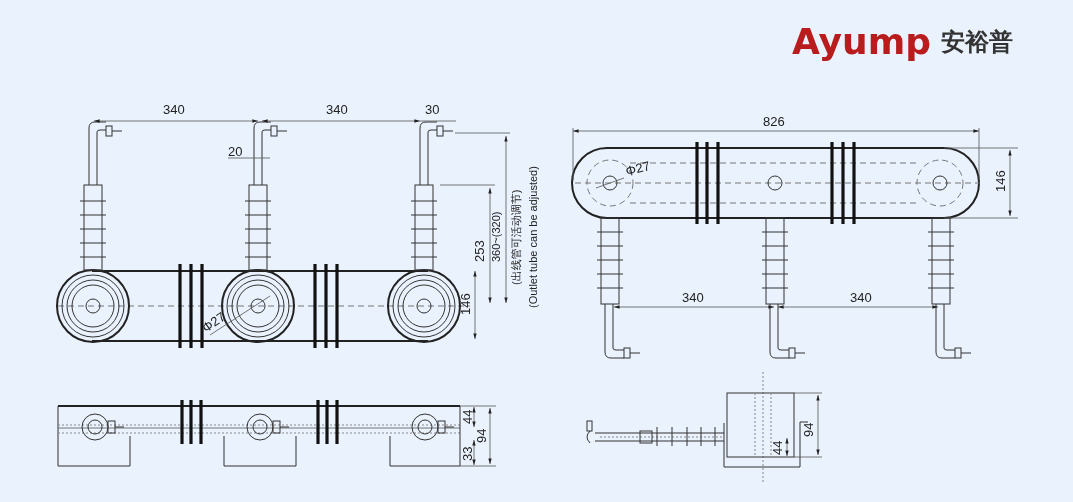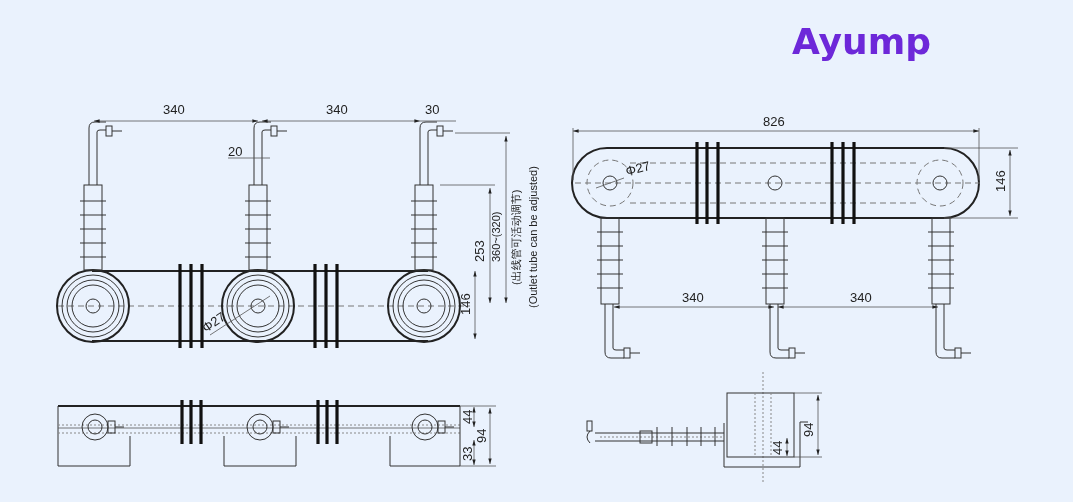--- a/index.html
+++ b/index.html
@@ -1,33 +1,34 @@
 <!DOCTYPE html>
 <html><head>
 <meta charset="utf-8">
 <style>
   html,body{margin:0;padding:0;}
   body{width:1073px;height:502px;background:#eaf2fd;overflow:hidden;position:relative;font-family:"Liberation Sans",sans-serif;}
   .logo{position:absolute;left:792px;top:22px;display:flex;align-items:center;}
-  .logo .brand{font-family:"DejaVu Sans",sans-serif;font-size:36px;font-weight:bold;color:#6d28d9;letter-spacing:0px;line-height:40px;}
+  .logo .brand{font-family:"DejaVu Sans",sans-serif;font-size:36px;font-weight:bold;color:#b91c1c;letter-spacing:0px;line-height:40px;}
   .logo .cn{font-family:"DejaVu Sans",sans-serif;font-size:24px;color:#333;margin-left:10px;line-height:40px;font-weight:bold;}
   svg{position:absolute;left:0;top:0;}
   .dim{font-family:"Liberation Sans",sans-serif;font-size:13px;fill:#222;}
   .ln{stroke:#333;stroke-width:1;fill:none;}
   .thk{stroke:#222;stroke-width:2;fill:none;}
   .fin{stroke:#111;stroke-width:3.2;fill:none;}
   .dash{stroke:#777;stroke-width:1;stroke-dasharray:6 4;fill:none;}
   .dot{stroke:#888;stroke-width:1;stroke-dasharray:2 2;fill:none;}
   .thin{stroke:#555;stroke-width:0.8;fill:none;}
 </style>
 </head>
 <body>
 
 <div class="logo">
   <span class="brand">Ayump</span>
+  <span class="cn">安裕普</span>
 </div>
 
 <svg width="1073" height="502" viewBox="0 0 1073 502">
   <defs>
     <marker id="ar" viewBox="0 0 10 10" refX="10" refY="5" markerWidth="7" markerHeight="7" orient="auto-start-reverse">
       <path d="M0,2 L10,5 L0,8 z" fill="#222"></path>
     </marker>
   </defs>
 
   <g>

